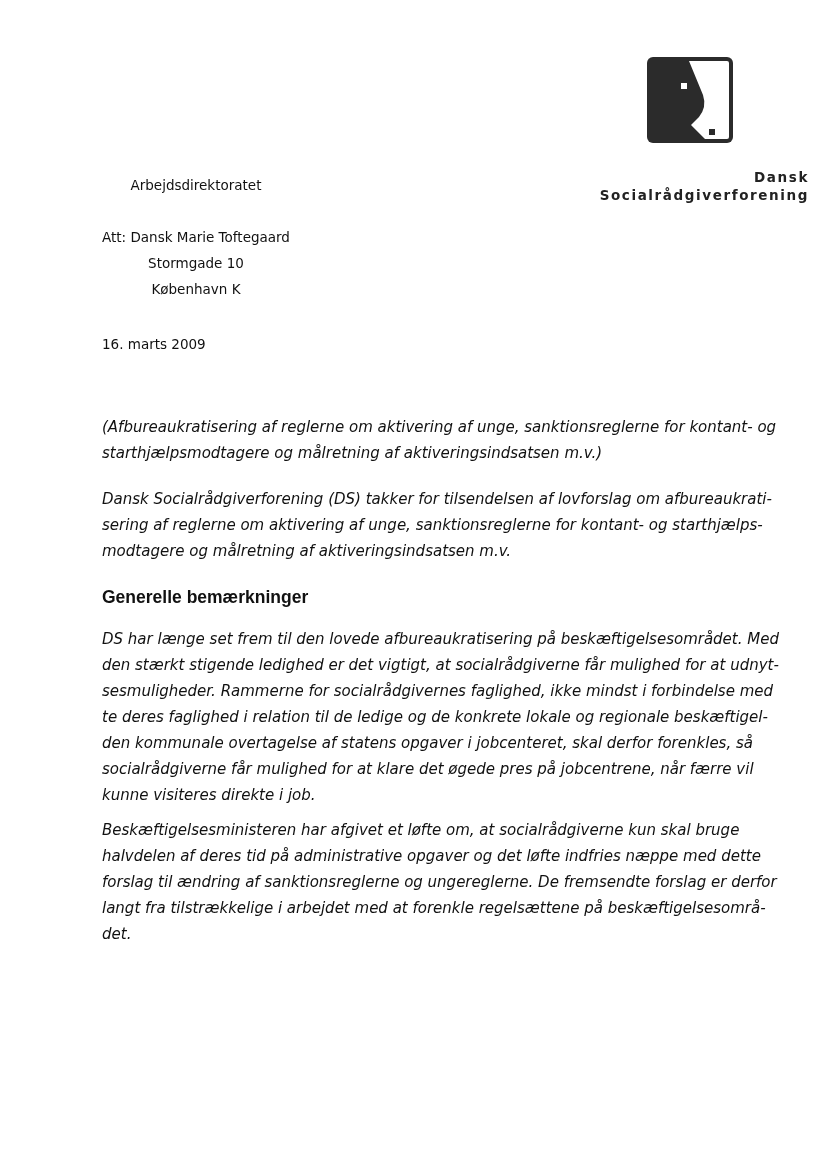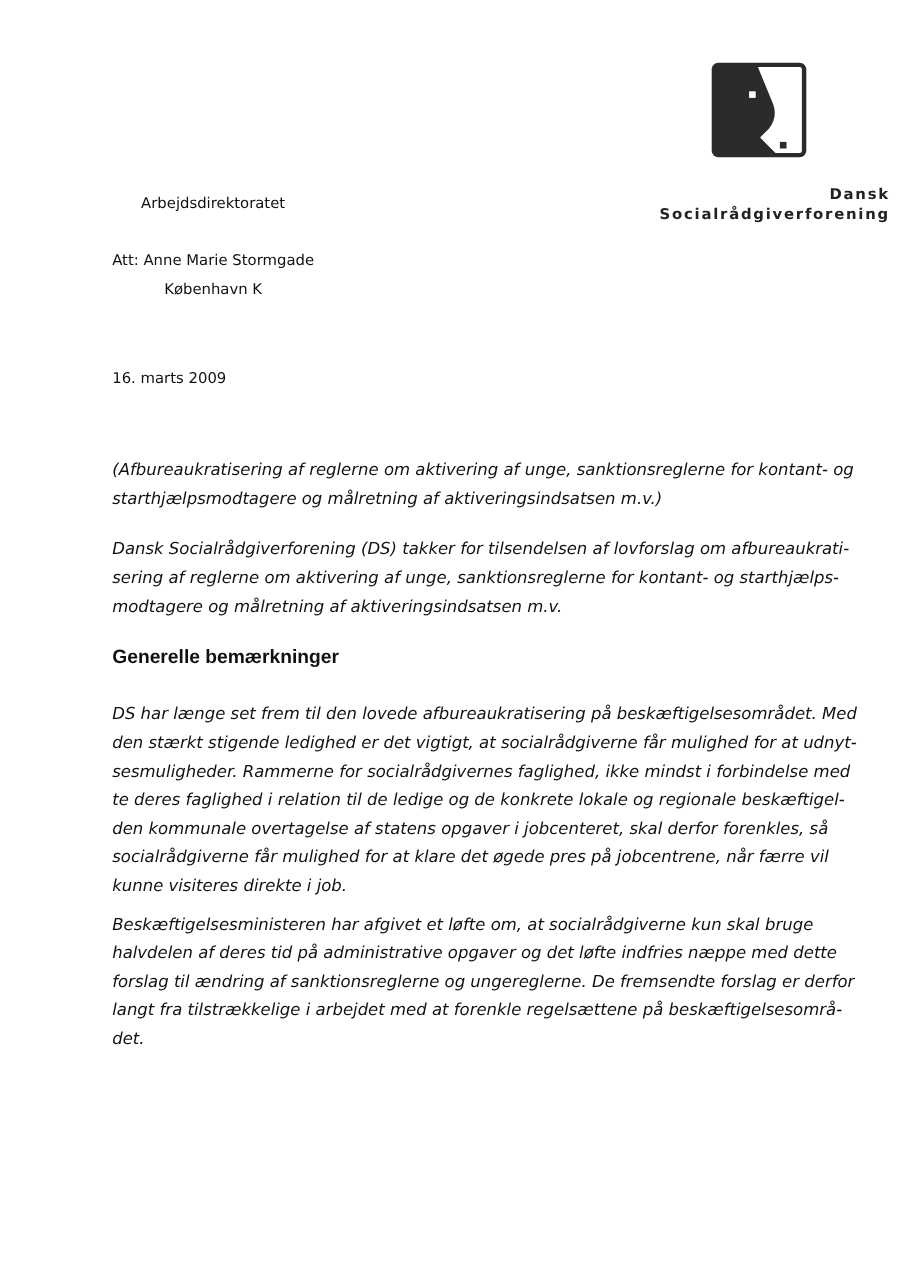--- a/index.html
+++ b/index.html
@@ -72,21 +72,21 @@
     }
     .subtitle { margin-top: 14px; }
     .intro { margin-top: 20px; }
     .section-heading {
       margin: 22px 0 0 0;
       font-family: "Liberation Sans", sans-serif;
       font-weight: bold;
       font-size: 17.5px;
       line-height: 22px;
     }
-    .para1 { margin-top: 28px; }
+    .para1 { margin-top: 18px; }
     .para2 { margin-top: 9px; }
     .line { display: block; white-space: nowrap; }
   </style>
 </head>
 <body>
 
 <svg class="logo" viewBox="0 0 90 90">
   <rect x="2" y="2" width="86" height="86" rx="6" ry="6" fill="#2b2b2b"></rect>
   <path d="M44 6 L82 6 Q84 6 84 8 L84 82 Q84 84 82 84 L60 84 L46 70 L54 62 Q62 52 58 40 Z" fill="#ffffff"></path>
   <rect x="36" y="28" width="6" height="6" fill="#ffffff"></rect>
@@ -94,21 +94,22 @@
 </svg>
 
 <div class="org-name">
   <span class="line">Dansk</span>
   <span class="line">Socialrådgiverforening</span>
 </div>
 
 <div class="recipient">
   <div>Arbejdsdirektoratet</div>
   <div class="gap"></div>
-  <div>Att: Anne Marie Stormgade</div>
+  <div>Att: Dansk Marie Toftegaard</div>
+  <div>Stormgade 10</div>
   <div>København K</div>
 </div>
 
 <div class="date">16. marts 2009</div>
 
 <div class="content">
 
   <p class="subtitle">
     <span class="line">(Afbureaukratisering af reglerne om aktivering af unge, sanktionsreglerne for kontant- og</span>
     <span class="line">starthjælpsmodtagere og målretning af aktiveringsindsatsen m.v.)</span>

